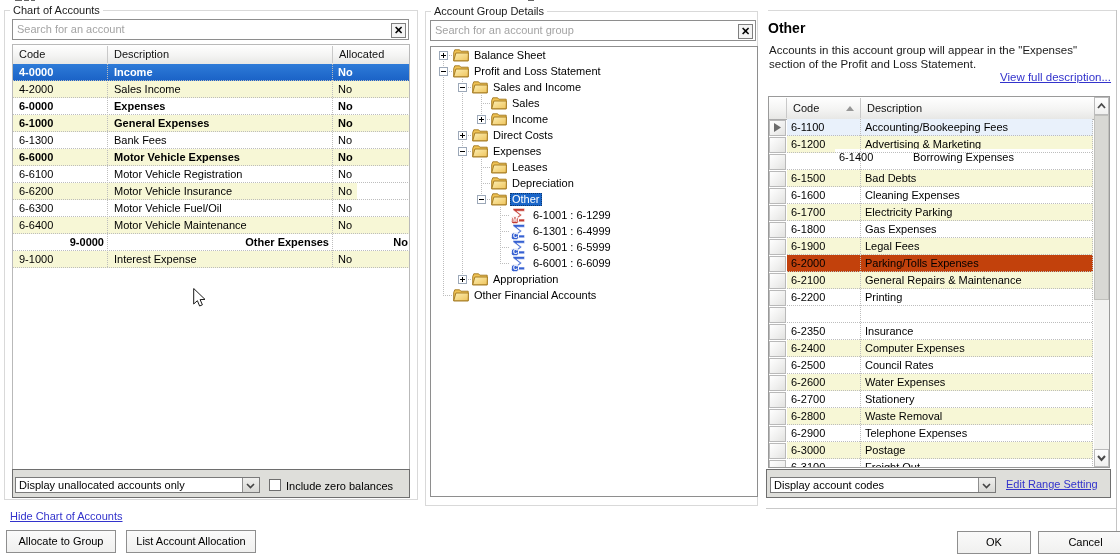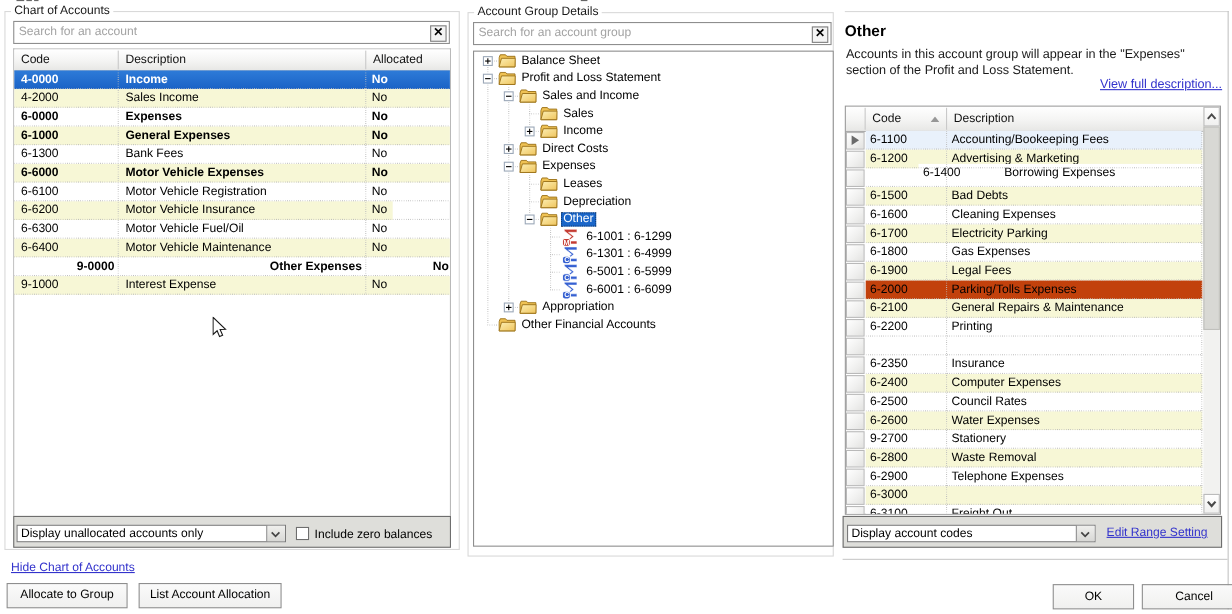--- a/index.html
+++ b/index.html
@@ -363,36 +363,37 @@
 <div class="rc" style="left:4px;width:66px;">6-2500</div>
 <div class="rc" style="left:78px;width:226px;">Council Rates</div>
 </div>
 <div class="selcell" style="left:0;top:261px;width:17px;height:16px;box-sizing:border-box;"></div>
 <div class="row" style="left:18px;top:277px;width:306px;background:#F7F7D6;">
 <div class="rc" style="left:4px;width:66px;">6-2600</div>
 <div class="rc" style="left:78px;width:226px;">Water Expenses</div>
 </div>
 <div class="selcell" style="left:0;top:278px;width:17px;height:16px;box-sizing:border-box;"></div>
 <div class="row" style="left:18px;top:294px;width:306px;background:#FFF;">
-<div class="rc" style="left:4px;width:66px;">9-2700</div>
+<div class="rc" style="left:4px;width:66px;">6-2700</div>
 <div class="rc" style="left:78px;width:226px;">Stationery</div>
 </div>
 <div class="selcell" style="left:0;top:295px;width:17px;height:16px;box-sizing:border-box;"></div>
 <div class="row" style="left:18px;top:311px;width:306px;background:#F7F7D6;">
 <div class="rc" style="left:4px;width:66px;">6-2800</div>
 <div class="rc" style="left:78px;width:226px;">Waste Removal</div>
 </div>
 <div class="selcell" style="left:0;top:312px;width:17px;height:16px;box-sizing:border-box;"></div>
 <div class="row" style="left:18px;top:328px;width:306px;background:#FFF;">
 <div class="rc" style="left:4px;width:66px;">6-2900</div>
 <div class="rc" style="left:78px;width:226px;">Telephone Expenses</div>
 </div>
 <div class="selcell" style="left:0;top:329px;width:17px;height:16px;box-sizing:border-box;"></div>
 <div class="row" style="left:18px;top:345px;width:306px;background:#F7F7D6;">
 <div class="rc" style="left:4px;width:66px;">6-3000</div>
+<div class="rc" style="left:78px;width:226px;">Postage</div>
 </div>
 <div class="selcell" style="left:0;top:346px;width:17px;height:16px;box-sizing:border-box;"></div>
 <div class="row" style="left:18px;top:362px;width:306px;background:#FFF;">
 <div class="rc" style="left:4px;width:66px;">6-3100</div>
 <div class="rc" style="left:78px;width:226px;">Freight Out</div>
 </div>
 <div class="selcell" style="left:0;top:363px;width:17px;height:16px;box-sizing:border-box;"></div>
 <div class="dotv" style="left:91px;top:22px;height:350px;"></div>
 <div class="dotv" style="left:323px;top:22px;height:350px;"></div>
 <div class="doth" style="left:18px;top:38px;width:306px;"></div>

